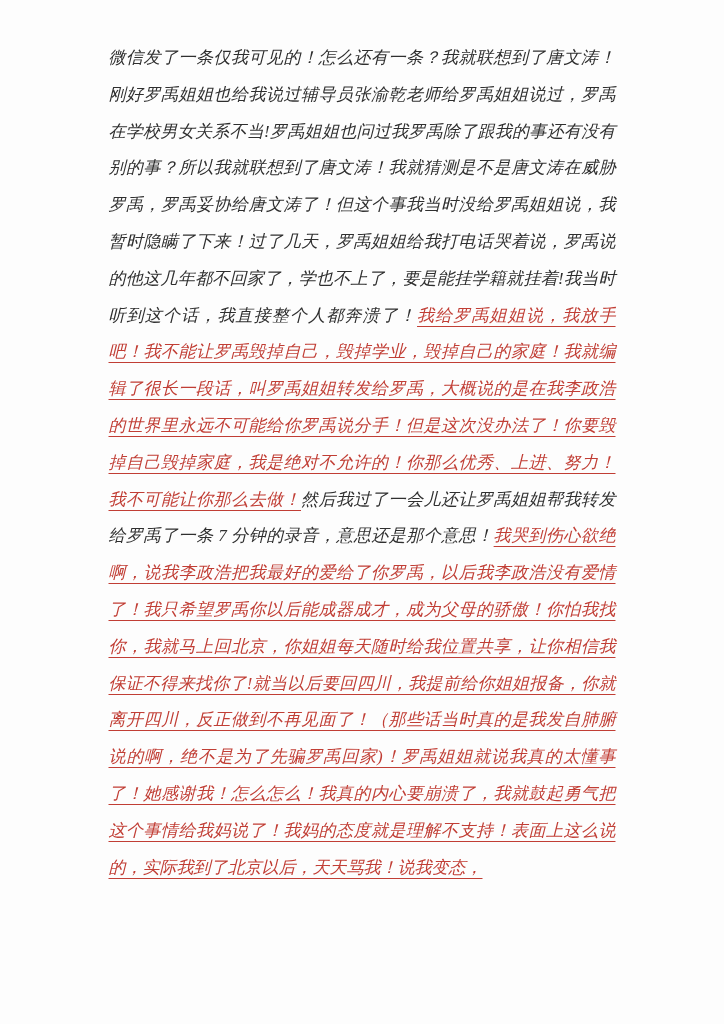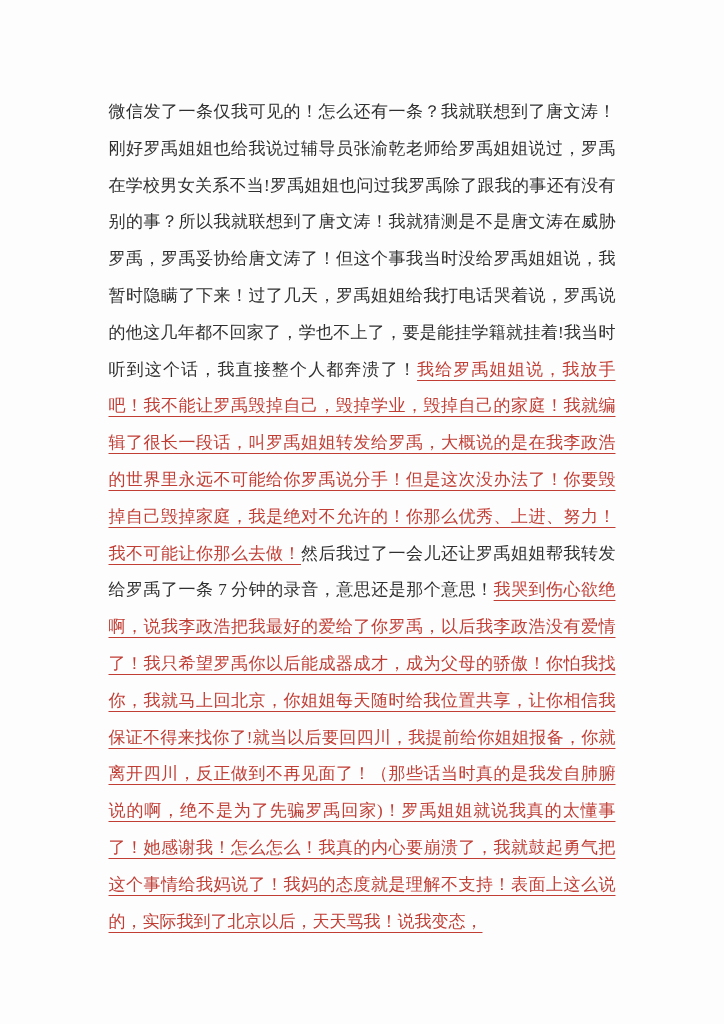--- a/index.html
+++ b/index.html
@@ -8,22 +8,23 @@
   }
   body {
     width: 724px;
     height: 1024px;
     background: var(--page-bg, #fdfdfd);
     overflow: hidden;
   }
   .page {
     width: 507px;
     margin: 0 auto;
-    padding-top: 94px;
+    padding-top: 40px;
     box-sizing: content-box;
+    font-style: italic;
   }
   .para {
     margin: 0;
     font-family: "Liberation Serif", "DejaVu Serif", serif;
     font-size: 17px;
     line-height: 36.8px;
     text-align: justify;
     color: var(--text-color, #2f2f2f);
     word-break: break-all;
   }

